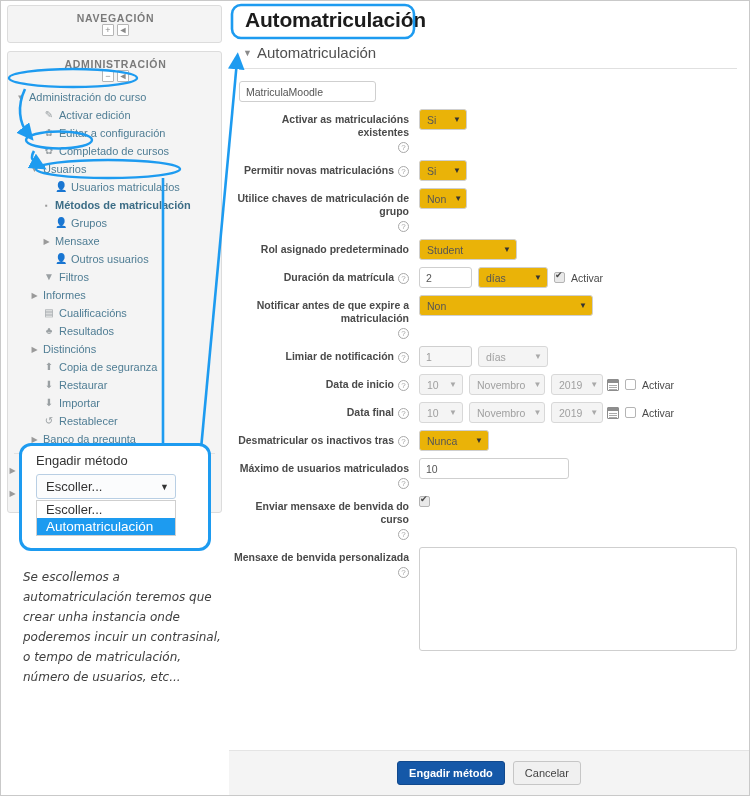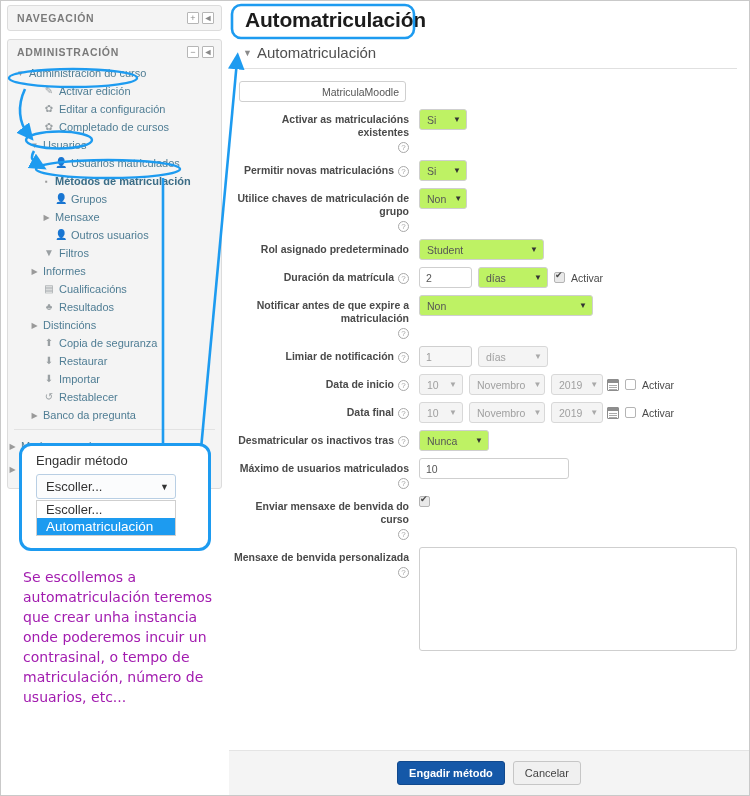--- a/index.html
+++ b/index.html
@@ -23,20 +23,21 @@
 
   .block {
     background:#f4f4f4;
     border:1px solid #dcdcdc;
     border-radius:3px;
     margin-bottom:8px;
   }
   .block-head {
     display:flex; align-items:center; justify-content:space-between;
     padding:6px 7px 6px 9px;
+    flex-direction:column;
   }
   .block-title {
     font-size:10.5px; font-weight:bold; letter-spacing:.7px;
     color:#7a7a7a; text-transform:uppercase;
   }
   .dockicons { display:flex; gap:3px; }
   .dockicon {
     width:12px; height:12px; border:1px solid #b6b6b6; background:#fff;
     color:#8a8a8a; font-size:9px; line-height:10px; text-align:center;
     border-radius:1px;
@@ -92,21 +93,21 @@
     text-align:center; vertical-align:middle; margin-left:4px; font-weight:normal;
   }
   .help-below { text-align:right; padding-right:0; margin-top:1px; }
 
   input.txt {
     height:21px; border:1px solid #cfcfcf; border-radius:3px; background:#fff;
     font-size:10.5px; color:#555; padding:0 6px; font-family:"Liberation Sans",sans-serif;
   }
   input.txt.disabled { background:#f7f7f7; color:#9b9b9b; }
   .sel {
-    height:21px; border:1px solid #cfcfcf; border-radius:3px; background:#bef264;
+    height:21px; border:1px solid #cfcfcf; border-radius:3px; background:#eab308;
     font-size:10.5px; color:#555; display:inline-flex; align-items:center;
     justify-content:space-between; padding:0 5px 0 7px; gap:8px;
   }
   .sel.disabled { background:#f4f4f4; color:#a0a0a0; border-color:#d8d8d8; }
   .sel .arw { font-size:8px; color:#333; }
   .sel.disabled .arw { color:#a9a9a9; }
   .cb {
     width:11px; height:11px; border:1px solid #b4b4b4; background:#fff;
     display:inline-block; border-radius:2px; position:relative;
   }
@@ -160,22 +161,23 @@
     justify-content:space-between; padding:0 6px 0 9px;
     font-size:13px; color:#333;
   }
   .addsel .arw { font-size:9px; color:#333; }
   .optlist { margin:1px 0 0 14px; width:140px; border:1px solid #cfcfcf; background:#fff; }
   .opt { font-size:13px; color:#333; padding:1px 0 1px 9px; }
   .opt.sel2 { background:#1d9bf0; color:#fff; font-size:13.5px; }
 
   .note {
     position:absolute; left:22px; top:566px; width:205px;
-    font-size:14px; line-height:20px; color:#a21caf;
+    font-size:12px; line-height:20px; color:#404040;
     font-family:"DejaVu Sans", sans-serif;
+    font-style:italic;
   }
 
   
   #anno { position:absolute; left:0; top:0; width:750px; height:796px; z-index:25; pointer-events:none; }
 </style>
 </head>
 <body>
 
 <div id="root">
 
@@ -370,21 +372,21 @@
 
   <div class="main">
     <div class="page-title">Automatriculación</div>
     <div class="section-head">
       <span class="tri">▼</span>
       <span>Automatriculación</span>
     </div>
     <form class="fields" id="form-fields">
         <div class="row">
           <div class="ctl">
-            <input class="txt" type="text" value="MatriculaMoodle" style="width: 167px; text-align: right;">
+            <input class="txt" type="text" value="MatriculaMoodle" style="width: 137px;">
           </div>
         </div>
         <div class="row">
           <div class="lbl"><span>Activar as matriculacións existentes</span><div class="help-below"><span class="helpq">?</span></div></div>
           <div class="ctl">
             <span class="sel" style="width: 48px;">
               <span>Si</span>
               <span class="arw">▼</span>
             </span>
           </div>
@@ -403,21 +405,21 @@
           <div class="ctl">
             <span class="sel" style="width: 48px;">
               <span>Non</span>
               <span class="arw">▼</span>
             </span>
           </div>
         </div>
         <div class="row">
           <div class="lbl"><span>Rol asignado predeterminado</span></div>
           <div class="ctl">
-            <span class="sel" style="width: 125px;">
+            <span class="sel" style="width: 98px;">
               <span>Student</span>
               <span class="arw">▼</span>
             </span>
           </div>
         </div>
         <div class="row">
           <div class="lbl"><span>Duración da matrícula</span><span class="helpq">?</span></div>
           <div class="ctl">
             <input class="txt" type="text" value="2" style="width: 53px;">
             <span class="sel" style="width: 70px;">

